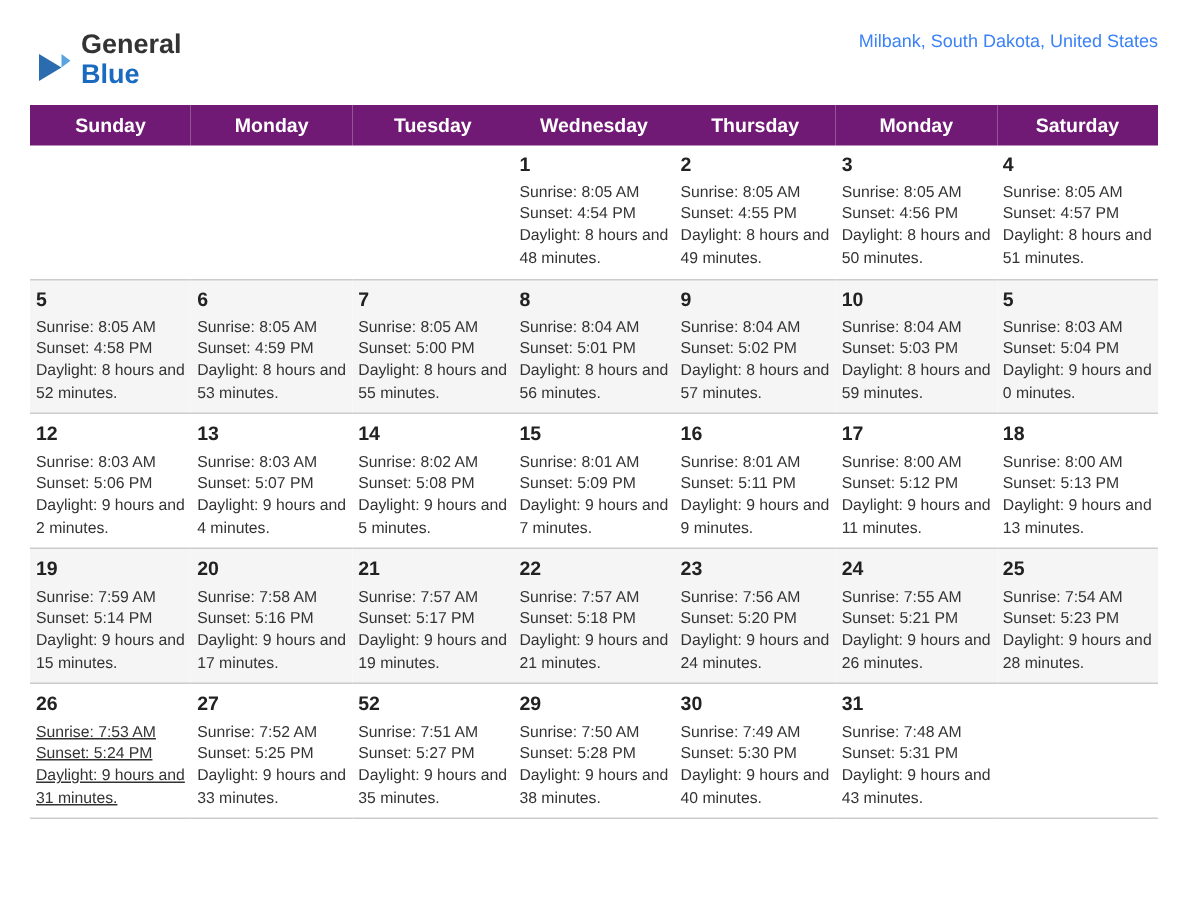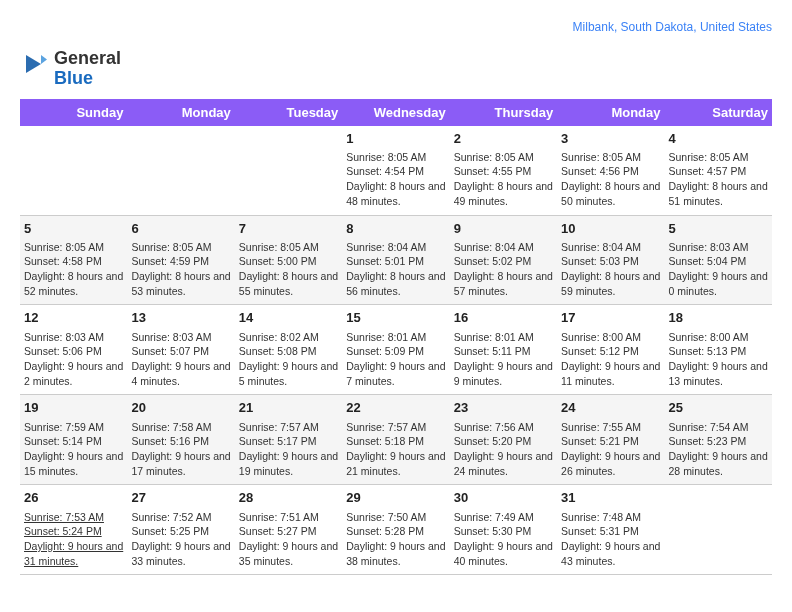--- a/index.html
+++ b/index.html
@@ -11,22 +11,21 @@
       padding: 20px;
     }
     .header {
       display: flex;
       justify-content: space-between;
       align-items: flex-start;
       margin-bottom: 10px;
     }
     .logo {
       display: flex;
-      align-items: flex-start;
-      margin-top: 29px;
+      align-items: flex-end;
     }
     .logo-text {
       display: flex;
       flex-direction: column;
       font-size: 18px;
       font-weight: bold;
       line-height: 1.1;
     }
     .logo-general { color: #333; }
     .logo-blue { color: #1a6bbf; }
@@ -46,24 +45,24 @@
     .subtitle {
       font-size: 12px;
       color: #3b82f6;
     }
     table {
       width: 100%;
       border-collapse: collapse;
       font-size: 11px;
     }
     thead tr th {
-      background-color: #8b5cf6;
+      background-color: #701a75;
       color: #fff;
       padding: 6px 4px;
-      text-align: right;
+      text-align: center;
       font-size: 13px;
       font-weight: bold;
     }
     tbody tr {
       border-bottom: 1px solid #ccc;
     }
     tbody tr:nth-child(even) {
       background-color: #f5f5f5;
     }
     td {
@@ -289,21 +288,21 @@
 Sunset: 5:24 PM
 Daylight: 9 hours and 31 minutes.</div>
         </td>
         <td>
           <div class="day-num">27</div>
           <div class="day-info" style="white-space: pre-line;">Sunrise: 7:52 AM
 Sunset: 5:25 PM
 Daylight: 9 hours and 33 minutes.</div>
         </td>
         <td>
-          <div class="day-num">28</div>
+          <div class="day-num">52</div>
           <div class="day-info" style="white-space: pre-line;">Sunrise: 7:51 AM
 Sunset: 5:27 PM
 Daylight: 9 hours and 35 minutes.</div>
         </td>
         <td>
           <div class="day-num">29</div>
           <div class="day-info" style="white-space: pre-line;">Sunrise: 7:50 AM
 Sunset: 5:28 PM
 Daylight: 9 hours and 38 minutes.</div>
         </td>

